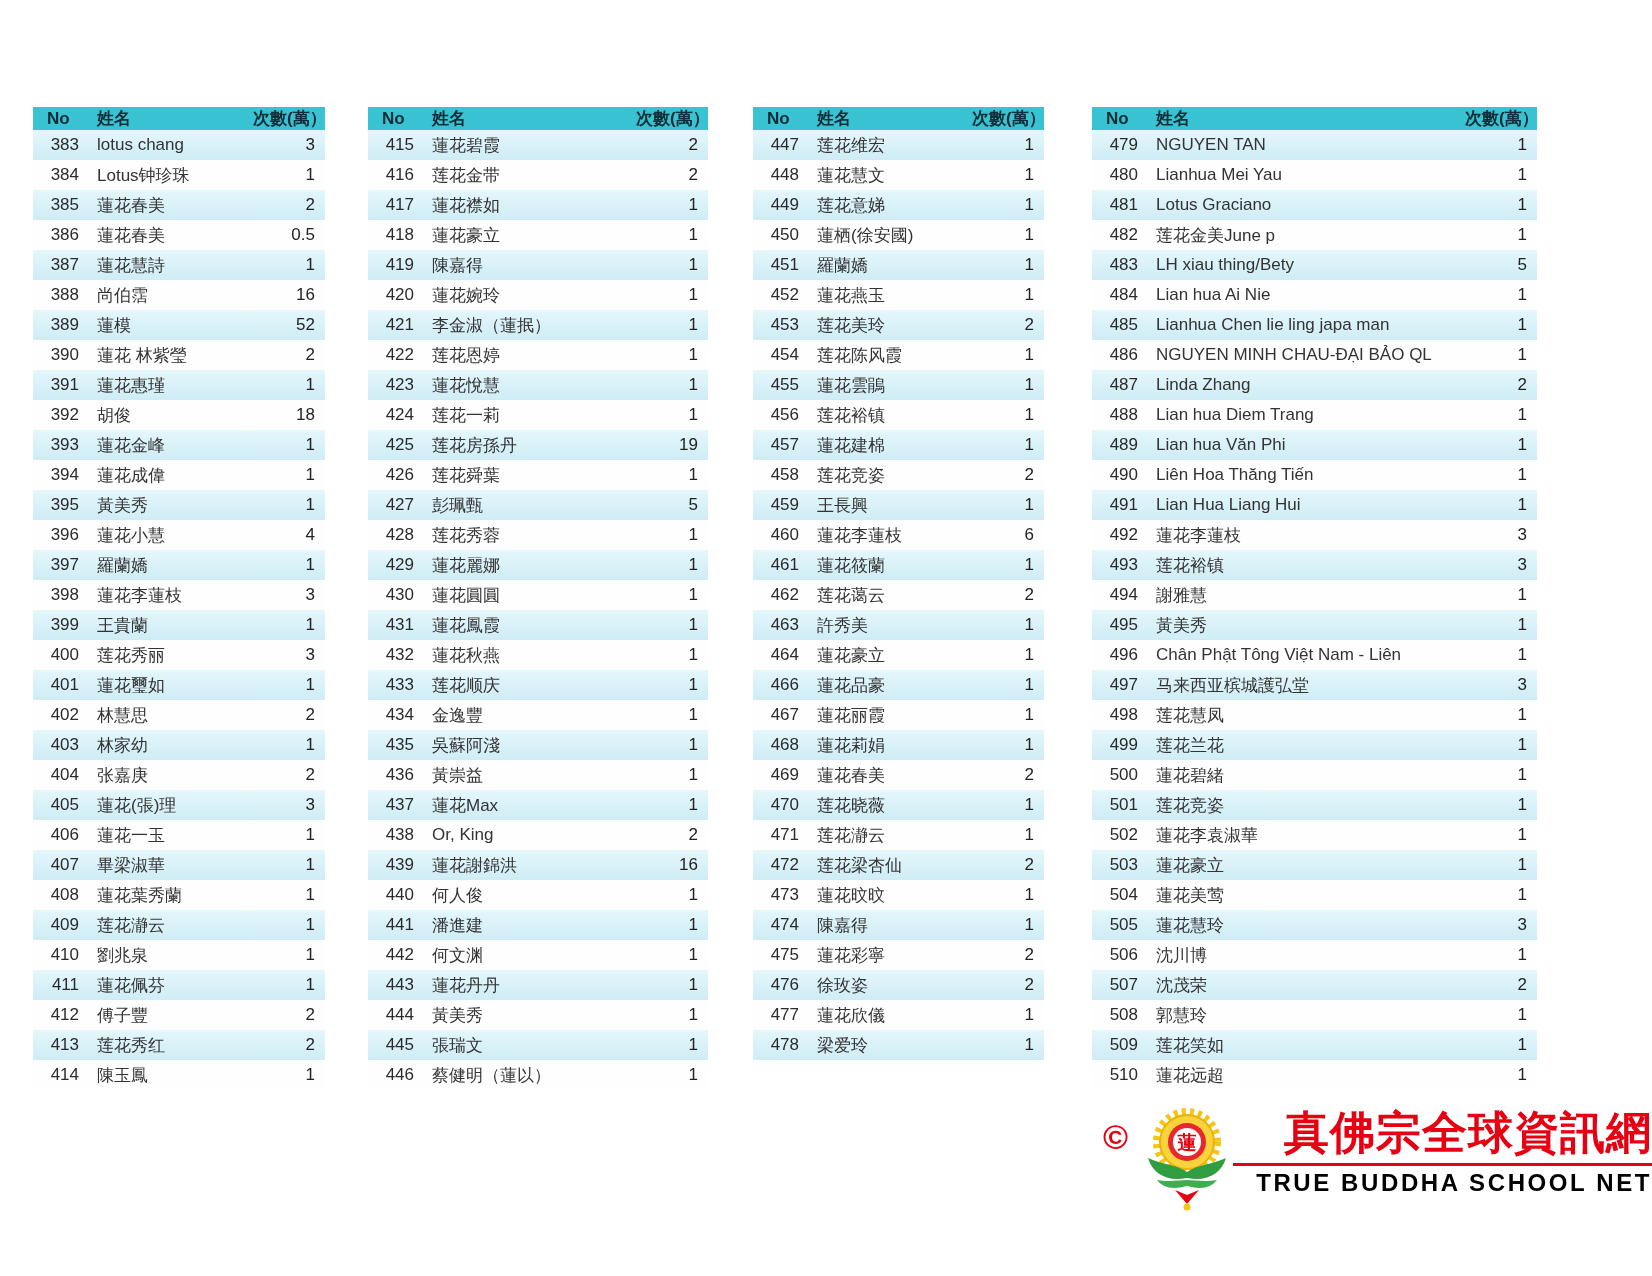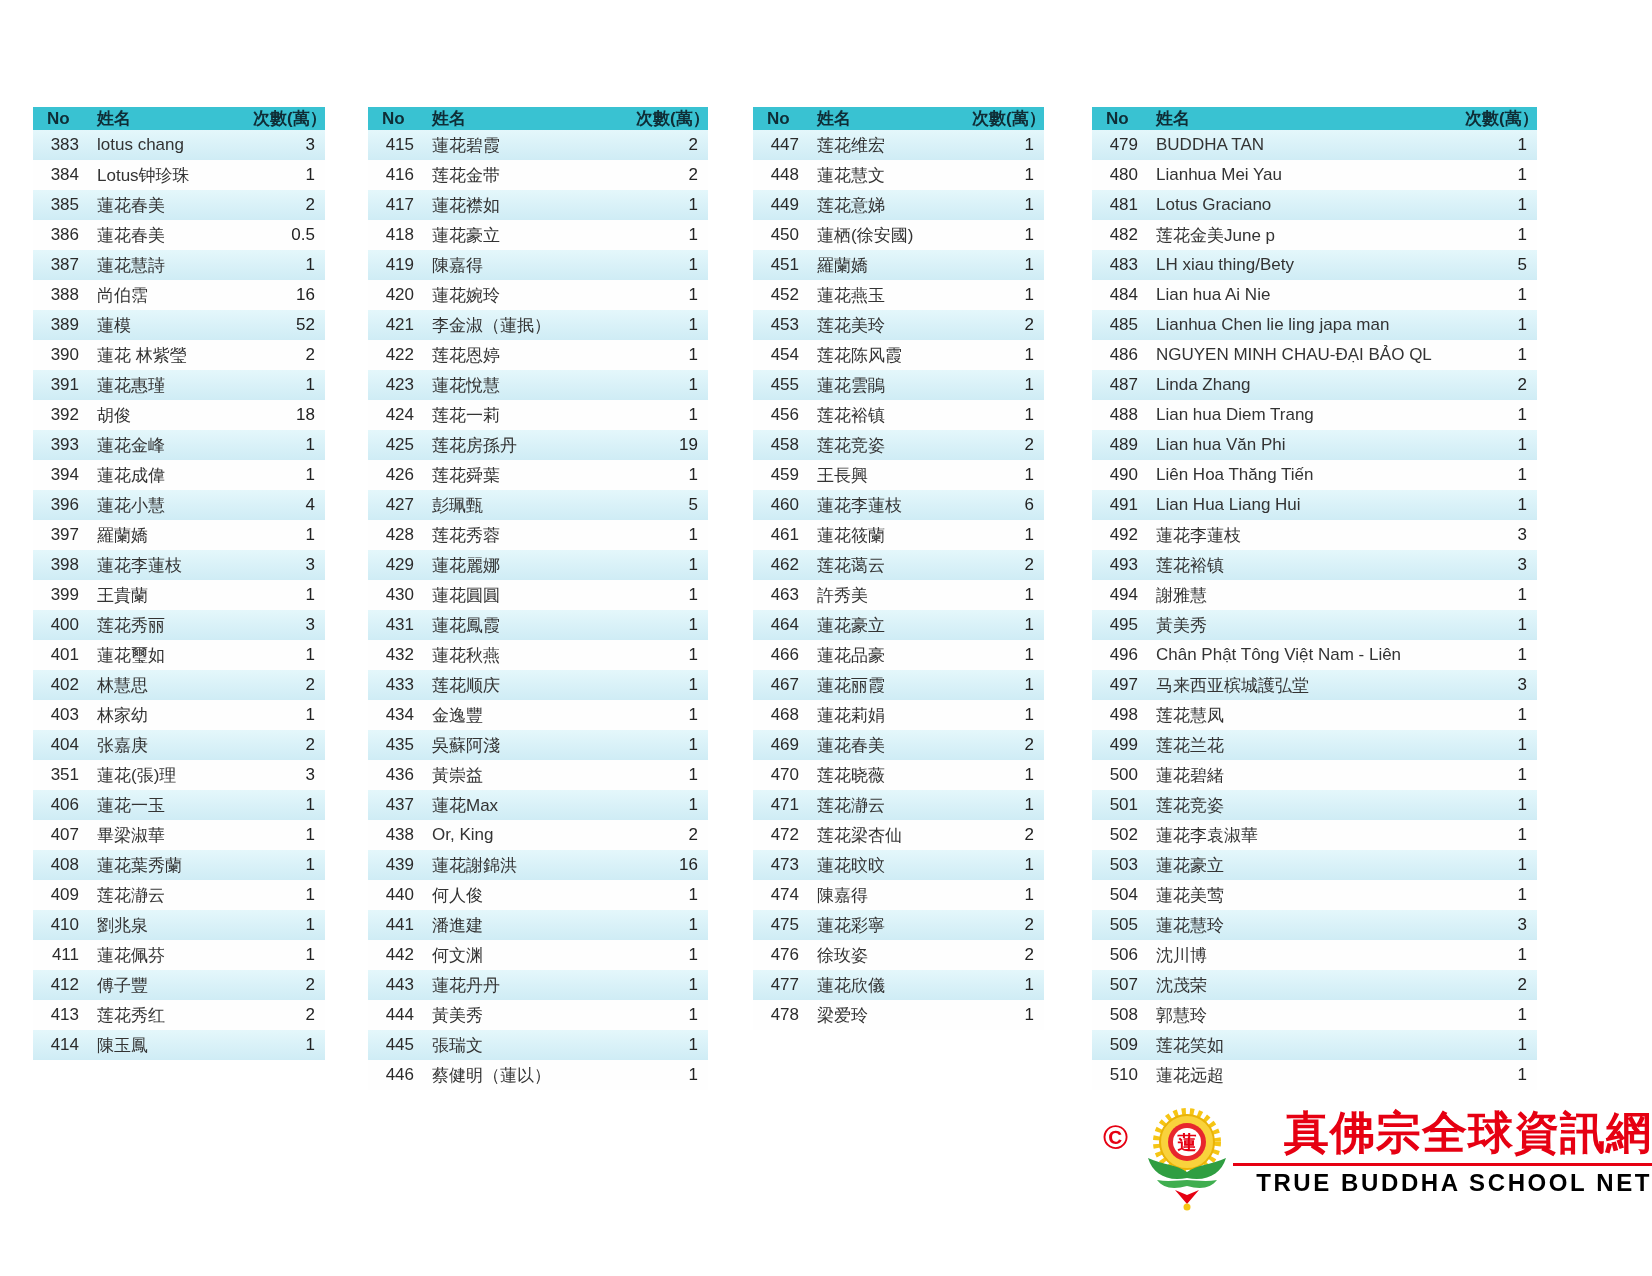--- a/index.html
+++ b/index.html
@@ -164,20 +164,25 @@
           <td class="c-no">393</td>
           <td class="c-name">蓮花金峰</td>
           <td class="c-count">1</td>
         </tr>
         <tr>
           <td class="c-no">394</td>
           <td class="c-name">蓮花成偉</td>
           <td class="c-count">1</td>
         </tr>
         <tr>
+          <td class="c-no">395</td>
+          <td class="c-name">黃美秀</td>
+          <td class="c-count">1</td>
+        </tr>
+        <tr>
           <td class="c-no">396</td>
           <td class="c-name">蓮花小慧</td>
           <td class="c-count">4</td>
         </tr>
         <tr>
           <td class="c-no">397</td>
           <td class="c-name">羅蘭嬌</td>
           <td class="c-count">1</td>
         </tr>
         <tr>
@@ -209,21 +214,21 @@
           <td class="c-no">403</td>
           <td class="c-name">林家幼</td>
           <td class="c-count">1</td>
         </tr>
         <tr>
           <td class="c-no">404</td>
           <td class="c-name">张嘉庚</td>
           <td class="c-count">2</td>
         </tr>
         <tr>
-          <td class="c-no">351</td>
+          <td class="c-no">405</td>
           <td class="c-name">蓮花(張)理</td>
           <td class="c-count">3</td>
         </tr>
         <tr>
           <td class="c-no">406</td>
           <td class="c-name">蓮花一玉</td>
           <td class="c-count">1</td>
         </tr>
         <tr>
           <td class="c-no">407</td>
@@ -503,20 +508,25 @@
           <td class="c-no">455</td>
           <td class="c-name">蓮花雲鵑</td>
           <td class="c-count">1</td>
         </tr>
         <tr>
           <td class="c-no">456</td>
           <td class="c-name">莲花裕镇</td>
           <td class="c-count">1</td>
         </tr>
         <tr>
+          <td class="c-no">457</td>
+          <td class="c-name">蓮花建棉</td>
+          <td class="c-count">1</td>
+        </tr>
+        <tr>
           <td class="c-no">458</td>
           <td class="c-name">莲花竞姿</td>
           <td class="c-count">2</td>
         </tr>
         <tr>
           <td class="c-no">459</td>
           <td class="c-name">王長興</td>
           <td class="c-count">1</td>
         </tr>
         <tr>
@@ -621,21 +631,21 @@
     <thead>
       <tr>
         <th class="c-no">No</th>
         <th class="c-name">姓名</th>
         <th class="c-count">次數(萬）</th>
       </tr>
     </thead>
     <tbody>
         <tr>
           <td class="c-no">479</td>
-          <td class="c-name">BUDDHA TAN</td>
+          <td class="c-name">NGUYEN TAN</td>
           <td class="c-count">1</td>
         </tr>
         <tr>
           <td class="c-no">480</td>
           <td class="c-name">Lianhua Mei Yau</td>
           <td class="c-count">1</td>
         </tr>
         <tr>
           <td class="c-no">481</td>
           <td class="c-name">Lotus Graciano</td>

